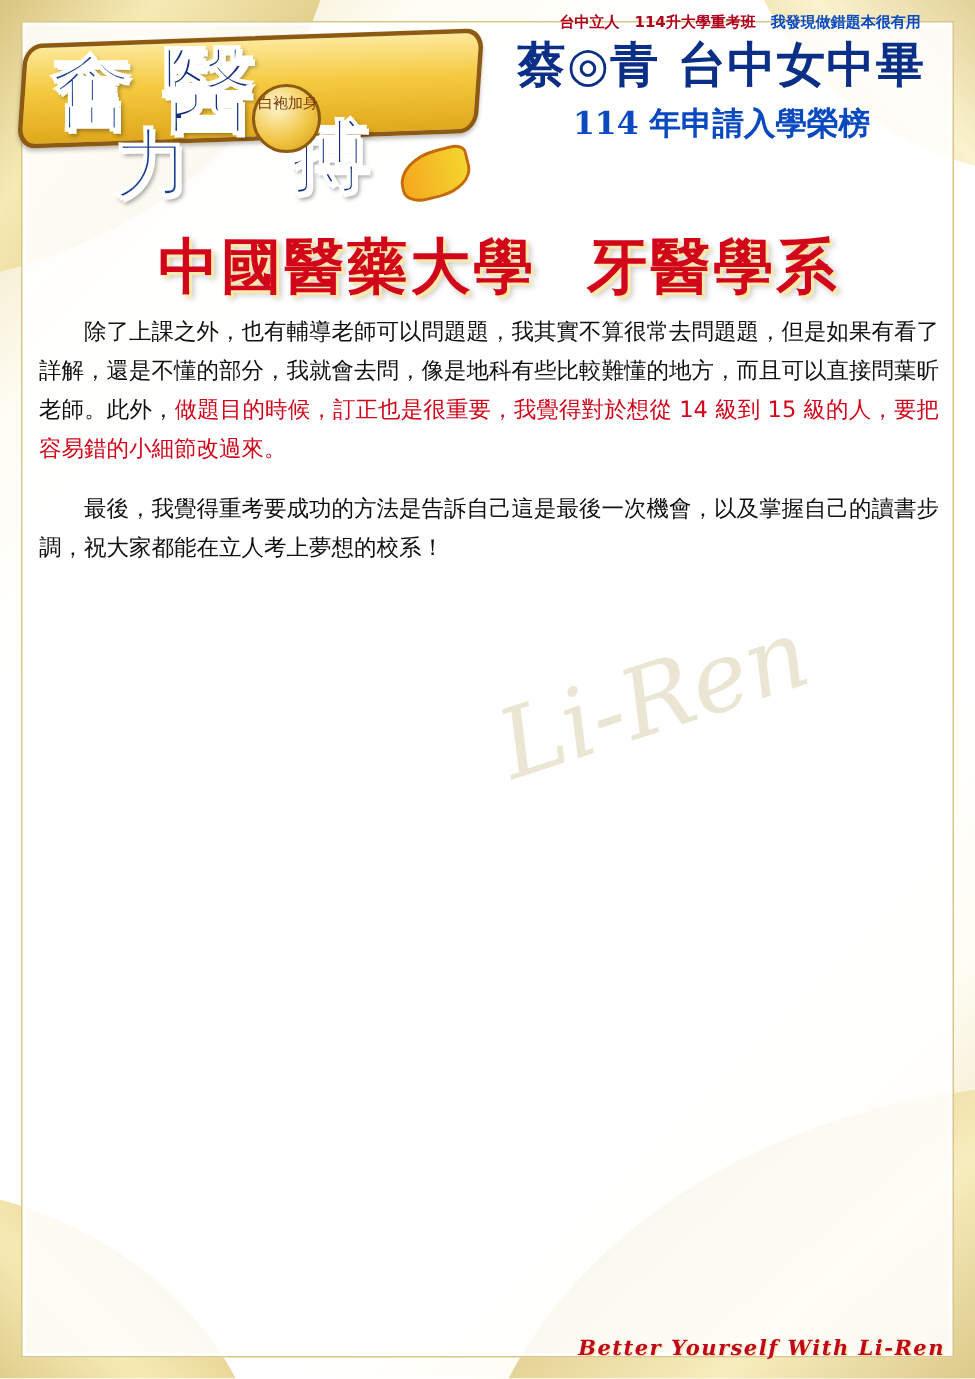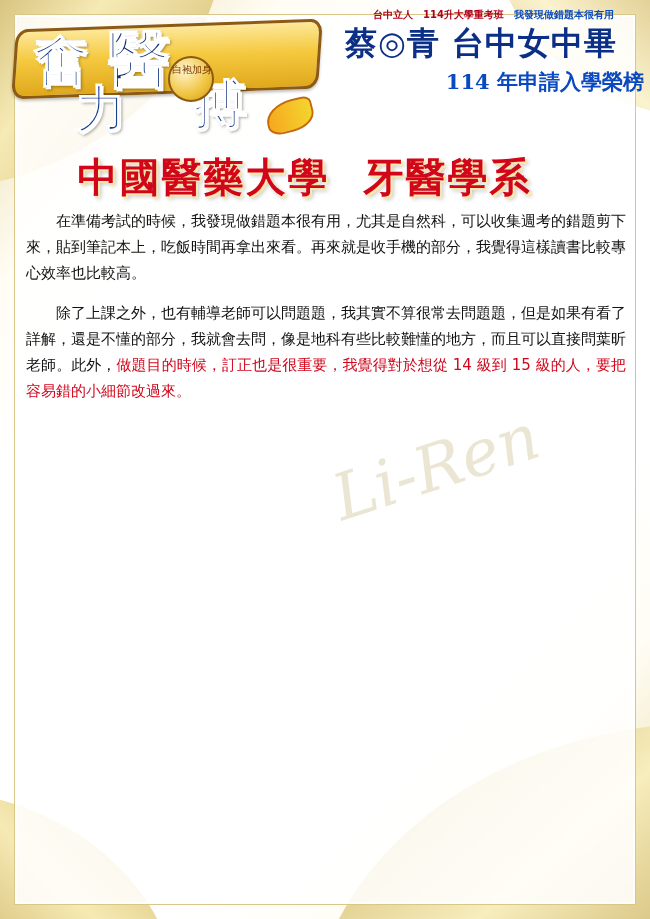--- a/index.html
+++ b/index.html
@@ -109,33 +109,34 @@
     position:absolute;left:0;top:18px;width:326px;
     text-align:center;
     font-family:"DejaVu Serif","Liberation Serif",serif;
     font-weight:bold;font-size:32px;color:#0b2e86;
     letter-spacing:1px;
     text-shadow:1px 1px 0 #ffffff;
     white-space:nowrap;
   }
   .hdr-sub{
     position:absolute;left:0;top:64px;width:326px;
-    text-align:right;
+    text-align:center;
     font-family:"DejaVu Serif","Liberation Serif",serif;
     font-weight:bold;font-size:21px;color:#0a49c0;
     white-space:nowrap;
   }
 
   .school-line{
     position:absolute;left:0;top:150px;width:609px;text-align:center;
     font-family:"DejaVu Serif","Liberation Serif",serif;
     font-weight:bold;font-size:40px;color:#d1061b;
     letter-spacing:2px;
     text-shadow:2px 2px 0 #ffe9a8, 3px 3px 4px rgba(0,0,0,.25);
     white-space:nowrap;
+    padding-left:28px;
   }
   .school-line .gap{display:inline-block;width:34px;}
 
   
   .body-text{
     position:absolute;left:26px;top:208px;width:600px;
     font-family:"DejaVu Sans","Liberation Sans",sans-serif;
     font-size:15px;
     line-height:26px;
     color:#111111;
@@ -200,18 +201,19 @@
         <div class="hdr-name">蔡◎青  台中女中畢</div>
         <div class="hdr-sub">114 年申請入學榮榜</div>
       </div>
     </div>
 
     <div class="school-line">
       <span>中國醫藥大學</span><span class="gap"></span><span>牙醫學系</span>
     </div>
 
     <div class="body-text" id="body-text">
-        <div class="para"><span>在準備考試的時候，我發現做錯題本很有用，尤其是自然科，可以收集週考的錯題剪下來，貼到筆記本上，吃飯時間再拿出來看。再來就是收手機的部分，我覺得這樣讀書比較專心效率也比較高。</span></div>
         <div class="para"><span>除了上課之外，也有輔導老師可以問題題，我其實不算很常去問題題，但是如果有看了詳解，還是不懂的部分，我就會去問，像是地科有些比較難懂的地方，而且可以直接問葉昕老師。此外，</span><span class="hl">做題目的時候，訂正也是很重要，我覺得對於想從 14 級到 15 級的人，要把容易錯的小細節改過來。</span></div>
+        <div class="para last"><span>最後，我覺得重考要成功的方法是告訴自己這是最後一次機會，以及掌握自己的讀書步調，祝大家都能在立人考上夢想的校系！</span></div>
       </div>
 
+    <div class="footer">Better  Yourself  With  Li-Ren</div>
   </div>
 </div>
 
 </body></html>

